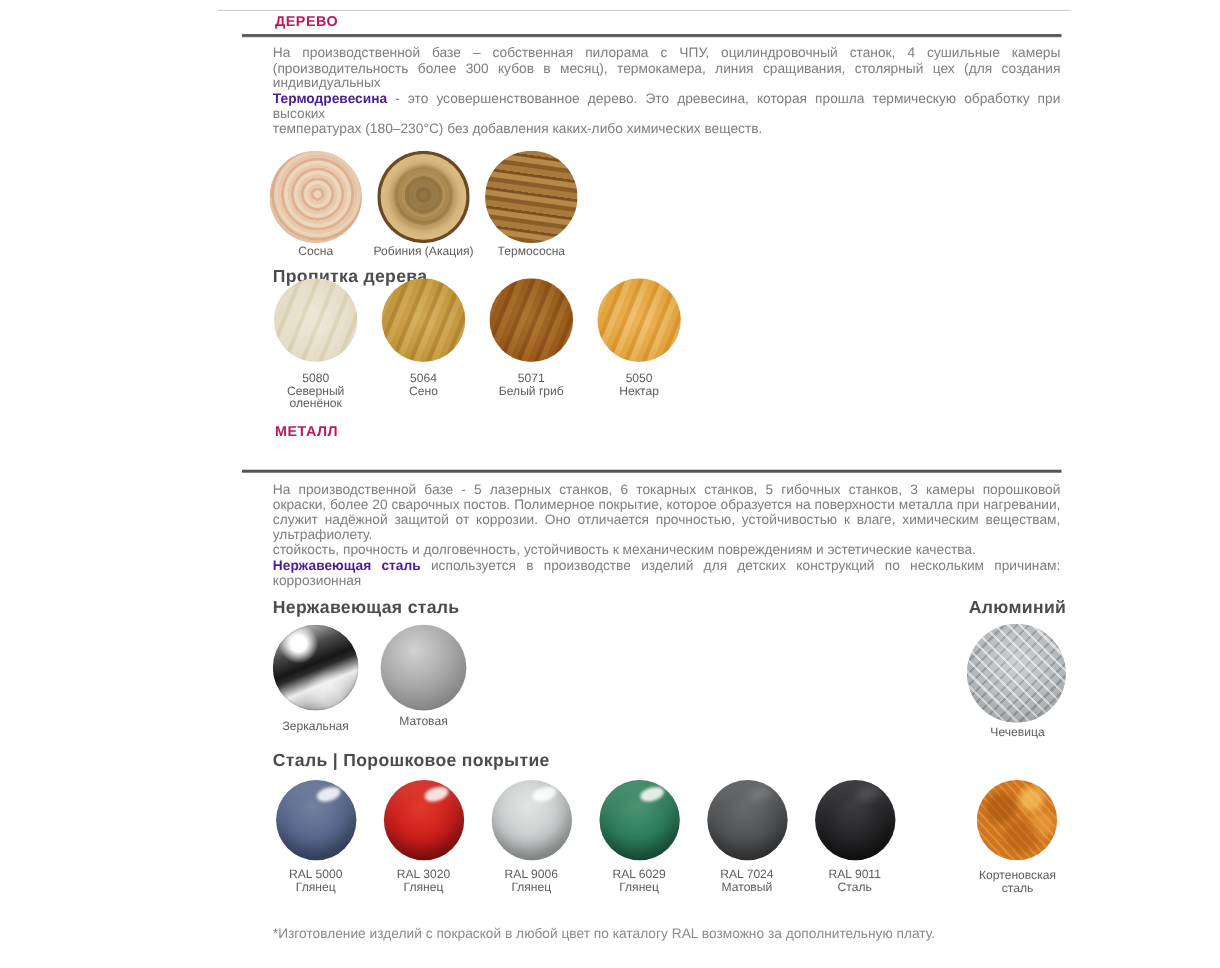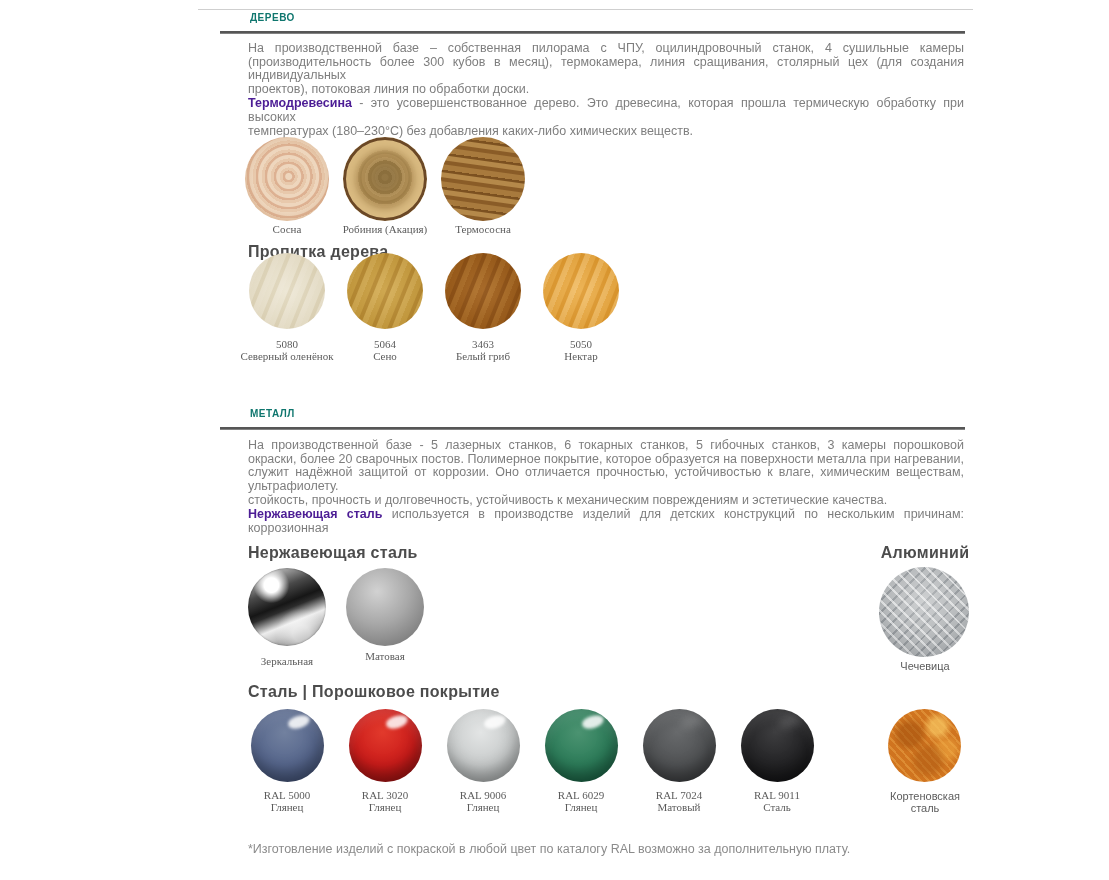--- a/index.html
+++ b/index.html
@@ -1,37 +1,37 @@
 <!DOCTYPE html>
 <html><head>
 <meta charset="utf-8">
 <style>
   html,body{margin:0;padding:0;background:#fff;}
   .page{position:relative;width:1109px;height:880px;background:#ffffff;overflow:hidden;
         font-family:"Liberation Sans",sans-serif;color:#5e5e5e;}
 
   .thin-top-line{position:absolute;left:198px;top:9px;width:775px;height:1px;background:#cfcfcf;}
 
-  .sec-title{position:absolute;left:250px;margin:0;font-size:10px;font-weight:700;
-             color:#0f766e;letter-spacing:.5px;}
+  .sec-title{position:absolute;left:250px;margin:0;font-size:13px;font-weight:700;
+             color:#be185d;letter-spacing:.5px;}
   .rule{position:absolute;left:220px;width:745px;height:3px;
         background:linear-gradient(180deg,#565656 0 65%,#a9a9a9);}
 
   .body-text{position:absolute;left:248px;width:716px;font-size:12.5px;line-height:13.6px;
              color:#7e7e7e;}
   .body-text p{margin:0 0 1px 0;}
   .line{text-align:justify;text-align-last:justify;}
   .line.last{text-align-last:left;}
   .lead{color:#4c1d95;font-weight:700;}
 
   .sub-title{position:absolute;left:248px;margin:0;font-size:16px;font-weight:600;
              color:#4c4c4c;letter-spacing:.3px;}
   .sub-title.right{left:860px;width:130px;text-align:center;}
 
-  .row{position:absolute;left:238px;display:flex;font-family:Liberation Serif, serif;}
+  .row{position:absolute;left:238px;display:flex;}
   .col{width:98px;display:flex;flex-direction:column;align-items:center;}
   .disc{border-radius:50%;flex:none;}
   .d84{width:84px;height:84px;}
   .d76{width:76px;height:76px;}
   .d78{width:78px;height:78px;}
   .d73{width:73px;height:73px;}
   .d90{width:90px;height:90px;}
 
   .cap{margin-top:3px;font-size:11px;line-height:11.5px;color:#5c5c5c;text-align:center;}
   .cap.one{white-space:nowrap;}
@@ -117,21 +117,20 @@
 
   <div class="thin-top-line"></div>
 
   <h1 class="sec-title" style="top:12px">ДЕРЕВО</h1>
   <div class="rule" style="top:31px"></div>
 
   <div class="body-text" style="top:42px">
     <p>
       <span class="line" style="display:block">На производственной базе – собственная пилорама с ЧПУ, оцилиндровочный станок, 4 сушильные камеры</span>
       <span class="line" style="display:block">(производительность более 300 кубов в месяц), термокамера, линия сращивания, столярный цех (для создания индивидуальных</span>
-      <span class="line last" style="display:block">проектов), потоковая линия по обработки доски.</span>
     </p>
     <p>
       <span class="line" style="display:block"><b class="lead">Термодревесина</b><span> - это усовершенствованное дерево. Это древесина, которая прошла термическую обработку при высоких</span></span>
       <span class="line last" style="display:block">температурах (180–230°С) без добавления каких-либо химических веществ.</span>
     </p>
   </div>
 
   <div class="row" style="top:137px">
     <div class="col">
       <div class="disc d84 tex-sosna"></div>
@@ -160,34 +159,34 @@
     <div class="col">
       <div class="disc d76 tex-5064"></div>
       <div class="cap mt10">
         <div>5064</div>
         <div>Сено</div>
       </div>
     </div>
     <div class="col">
       <div class="disc d76 tex-5071"></div>
       <div class="cap mt10">
-        <div>3463</div>
+        <div>5071</div>
         <div>Белый гриб</div>
       </div>
     </div>
     <div class="col">
       <div class="disc d76 tex-5050"></div>
       <div class="cap mt10">
         <div>5050</div>
         <div>Нектар</div>
       </div>
     </div>
   </div>
 
-  <h1 class="sec-title" style="top:408px">МЕТАЛЛ</h1>
+  <h1 class="sec-title" style="top:384px">МЕТАЛЛ</h1>
   <div class="rule" style="top:427px"></div>
 
   <div class="body-text" style="top:439px">
     <p>
       <span class="line" style="display:block">На производственной базе - 5 лазерных станков, 6 токарных станков, 5 гибочных станков, 3 камеры порошковой</span>
       <span class="line" style="display:block">окраски, более 20 сварочных постов. Полимерное покрытие, которое образуется на поверхности металла при нагревании,</span>
       <span class="line" style="display:block">служит надёжной защитой от коррозии. Оно отличается прочностью, устойчивостью к влаге, химическим веществам,</span>
       <span class="line last" style="display:block">ультрафиолету.</span>
     </p>
     <p>

